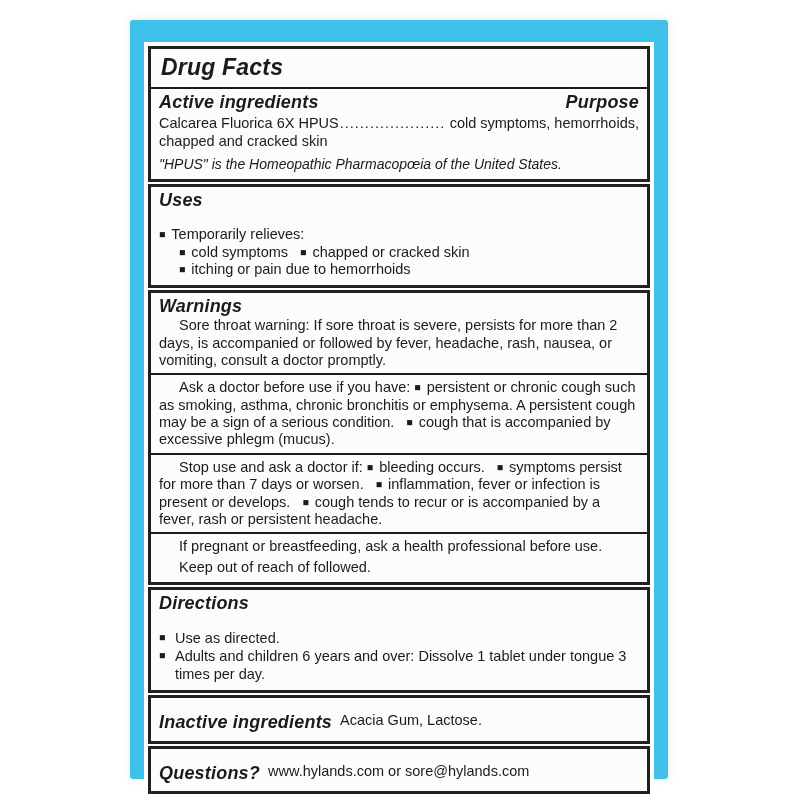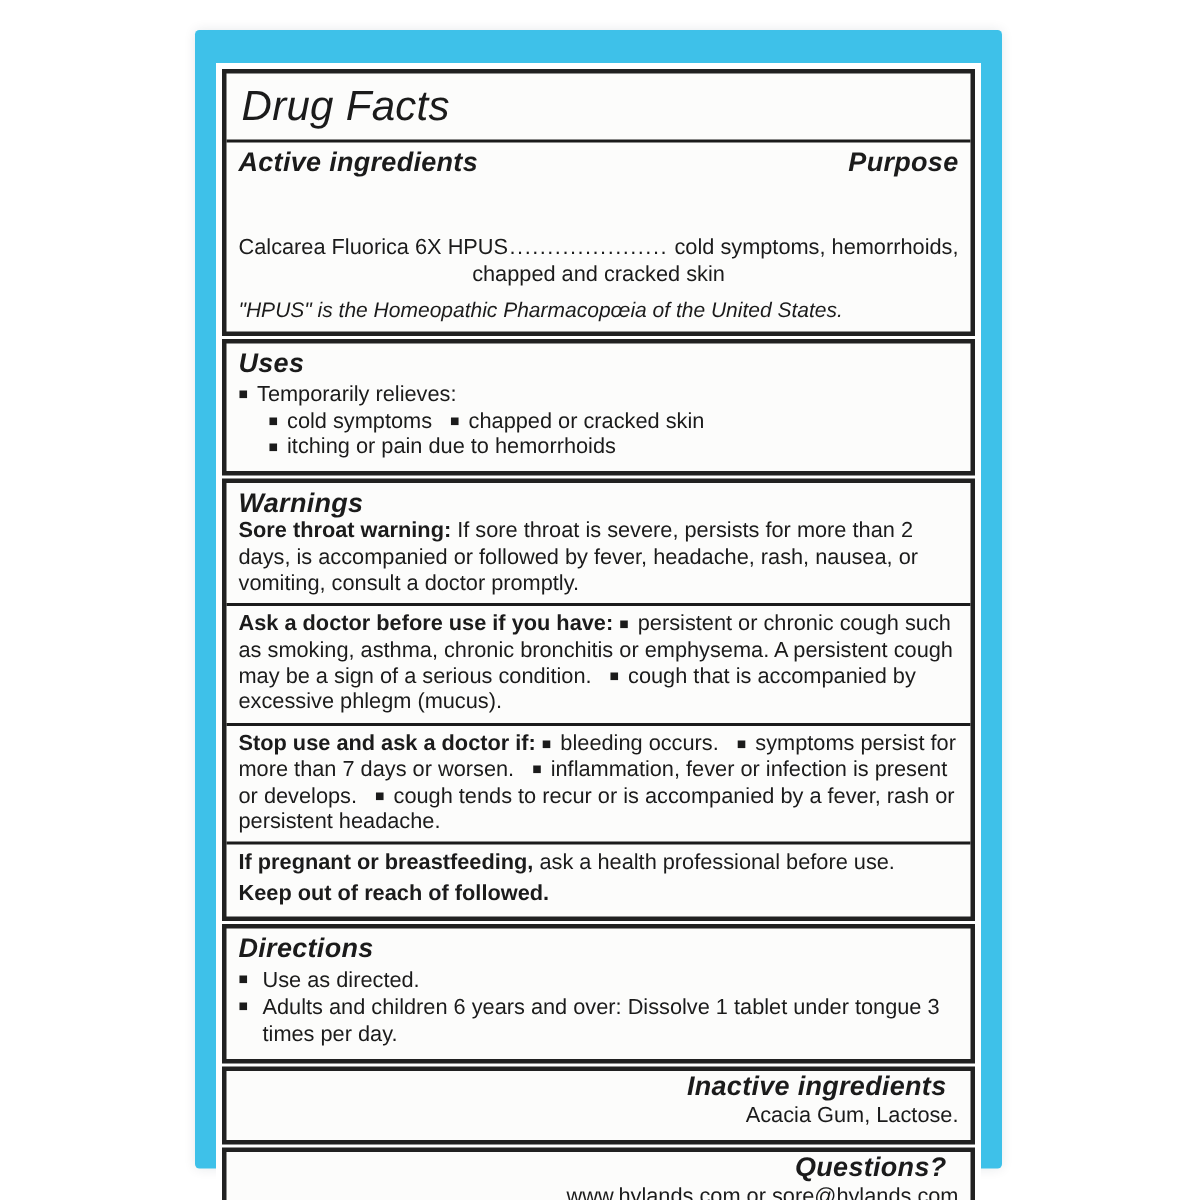--- a/index.html
+++ b/index.html
@@ -16,46 +16,46 @@
   
   .facts{
     background:#ffffff;padding:4px;display:flex;flex-direction:column;gap:2px;
     box-sizing:border-box;width:100%;
   }
   .sec{
     border:3px solid #212121;background:#FCFCFB;
     padding:3px 8px 6px 8px;font-size:14.5px;line-height:1.2;
   }
   .df-title{
-    font-size:28px;font-weight:normal;font-style:italic;
+    font-size:23px;font-weight:bold;font-style:italic;
     letter-spacing:.2px;padding:2px 0 5px 2px;
   }
   .rule-thin{border-top:2px solid #1b1b1b;margin:0 -8px;}
   .rule-inner{border-top:2px solid #1b1b1b;margin:4px -8px 4px -8px;}
   .sec-h{font-size:18px;font-weight:bold;font-style:italic;letter-spacing:.2px;}
   .head-row{display:flex;justify-content:space-between;align-items:flex-start;margin:3px 0 2px 0;}
   .ing-row{display:flex;align-items:baseline;}
-  .ing-name{white-space:nowrap;margin-top:36px;}
+  .ing-name{white-space:nowrap;}
   .leader{flex:1;overflow:hidden;white-space:nowrap;margin:0 5px 0 1px;}
   .leader::after{content:"..................................................................................................";letter-spacing:1px;}
-  .right-line{text-align:center;}
+  .right-line{text-align:left;}
   .hpus-note{font-style:italic;font-size:14px;margin-top:6px;}
   p{margin:0 0 3px 0;}
   p:last-child{margin-bottom:0;}
-  b{font-weight:bold;}
+  b{font-weight:normal;margin-left:20px;}
   
   .sq{font-size:10.5px;position:relative;top:-1px;margin-right:6px;}
   .flow .li{margin-right:12px;}
   .flow .li:last-child{margin-right:0;}
   .stack .li{display:flex;margin-bottom:1px;}
   .stack .sq{flex:0 0 14px;margin-right:2px;padding-top:2px;}
   .stack .t{flex:1;}
   .indent{margin-left:20px;}
-  .uses-block{margin-top:2px;}
-  .inline-sec{display:flex;align-items:flex-end;padding-top:0;padding-bottom:7px;flex-direction:column;}
+  .uses-block{margin-top:15px;}
+  .inline-sec{display:flex;align-items:flex-start;padding-top:14px;padding-bottom:7px;}
   .inline-sec .sec-h{margin-right:8px;white-space:nowrap;}
   
   .claims{
     margin:12px 4px 0 4px;border:2px solid #ffffff;color:#ffffff;
     text-align:center;padding:6px 4px 7px 4px;
     font-size:14px;font-weight:bold;letter-spacing:.3px;line-height:1.32;
   }
 </style>
 </head>
 <body>

